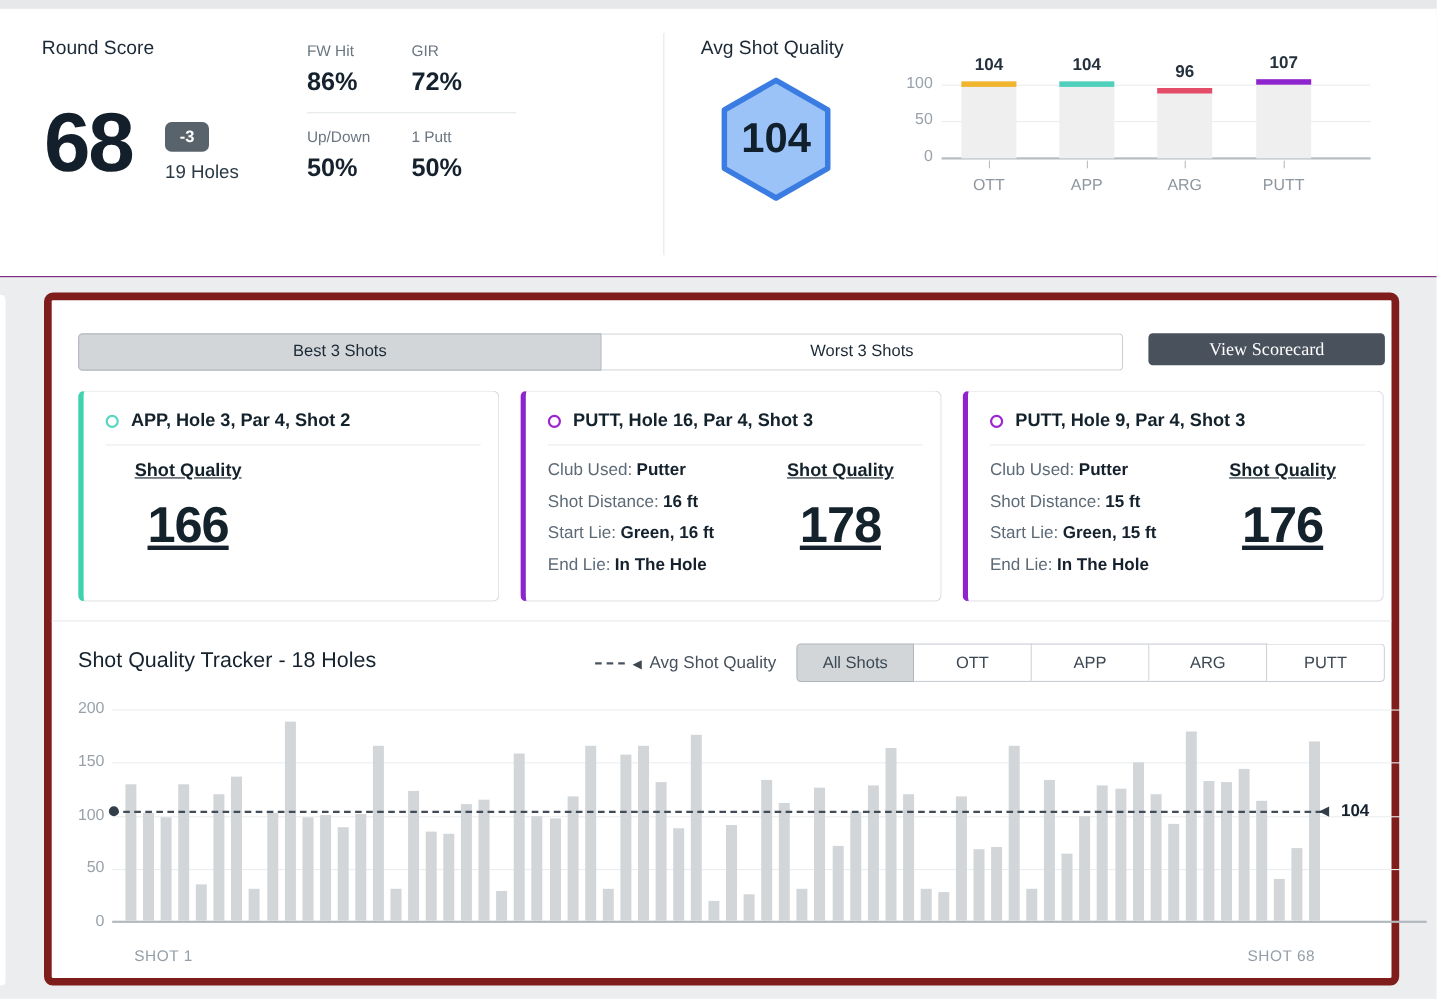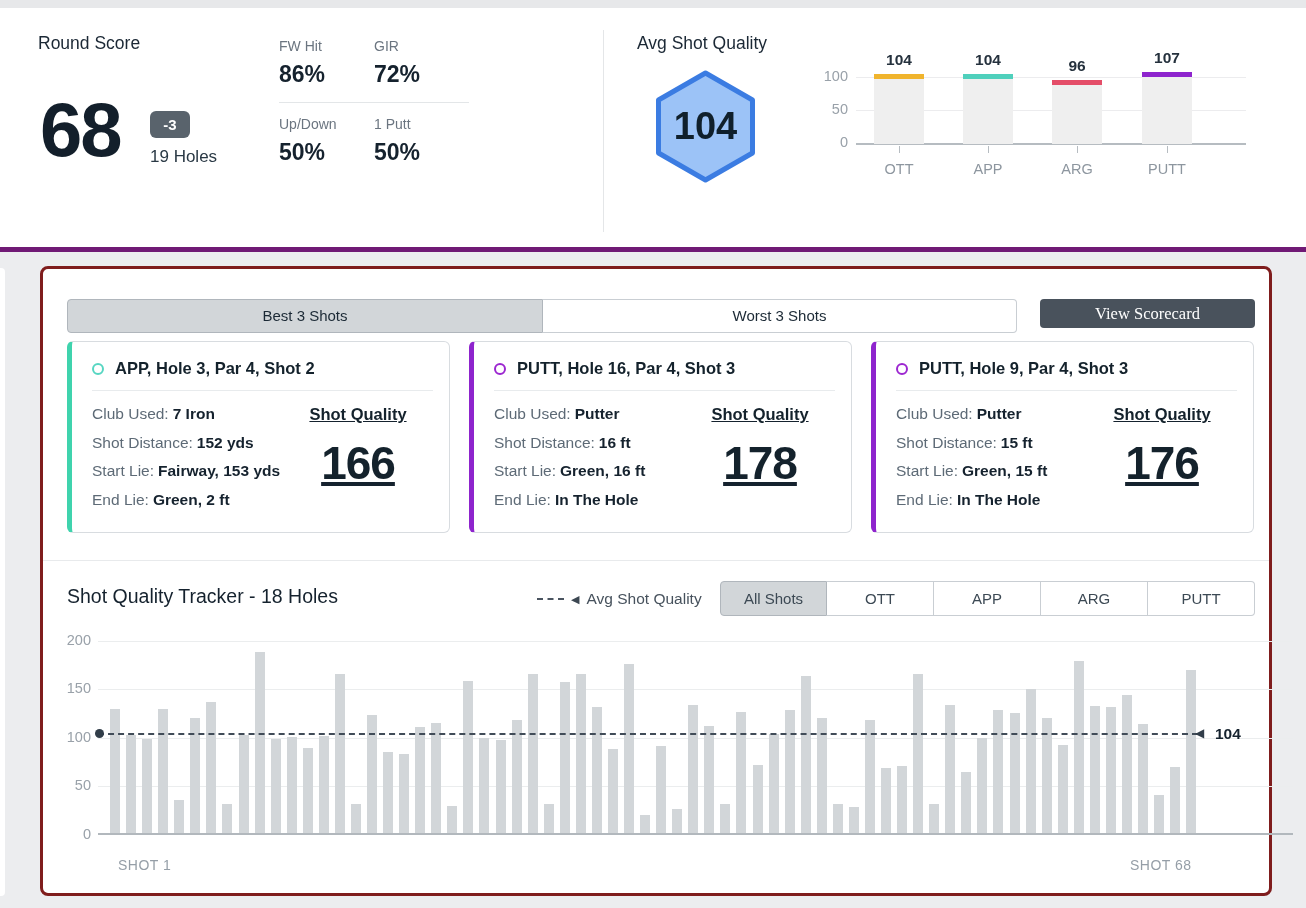--- a/index.html
+++ b/index.html
@@ -8,21 +8,21 @@
     position: relative;
     background: #ecedef;
     font-family: "Liberation Sans", sans-serif;
     color: #15222e;
     overflow: hidden;
   }
   .abs { position: absolute; }
 
   
   .top-strip { position:absolute; left:0; top:0; width:1306px; height:8px; background:#e7e8ea; }
-  .top-band { position:absolute; left:0; top:8px; width:1306px; height:244px; background:#ffffff; border-bottom:5px solid #701a75; }
+  .top-band { position:absolute; left:0; top:8px; width:1306px; height:244px; background:#ffffff; border-bottom:1px solid #701a75; }
   .section-title { font-size:17.5px; color:#1b2835; }
   .score-big { position:absolute; left:40px; top:84px; font-size:76px; font-weight:700; letter-spacing:-2px; line-height:1; color:#131f2b; }
   .score-side { position:absolute; left:150px; top:103px; }
   .to-par-badge { display:inline-block; min-width:40px; height:27px; line-height:27px; text-align:center; background:#59636c; color:#fff; font-size:15px; font-weight:700; border-radius:6px; padding:0 8px; }
   .holes { margin-top:9px; font-size:17px; color:#2a3945; }
 
   .stats-grid { position:absolute; left:279px; top:30px; display:grid; grid-template-columns:95px 95px; }
   .stat-cell { padding-bottom:14px; }
   .stat-cell.row1 { border-bottom:1px solid #e3e6e8; margin-bottom:13px; }
   .stat-label { font-size:14px; color:#6b7580; }
@@ -40,29 +40,29 @@
   .mini-axis { position:absolute; left:56px; top:107px; width:390px; height:2px; background:#b6bcc1; }
   .mini-ylabel { position:absolute; left:0; width:48px; text-align:right; font-size:14.5px; color:#99a1a9; }
   .mini-bar { position:absolute; bottom:52px; width:50px; background:#efefef; }
   .mini-cap { width:100%; height:5px; }
   .mini-val { position:absolute; width:70px; text-align:center; font-size:15.5px; font-weight:700; color:#25313d; }
   .mini-tick { position:absolute; top:110px; width:1px; height:7px; background:#b6bcc1; }
   .mini-cat { position:absolute; top:125px; width:70px; text-align:center; font-size:14.5px; color:#8d969f; }
 
   
   .left-sliver { position:absolute; left:0; top:268px; width:5px; height:628px; background:#ffffff; border-radius:0 4px 4px 0; }
-  .main-card { position:absolute; left:40px; top:266px; width:1232px; height:630px; background:#ffffff; border:3px solid #7f1d1d; border-radius:8px; }
+  .main-card { position:absolute; left:40px; top:266px; width:1232px; height:630px; background:#ffffff; border:7px solid #7f1d1d; border-radius:8px; }
 
   .seg-tab { position:absolute; top:30px; height:34px; line-height:32px; text-align:center; font-size:15px; color:#1b2935; background:#ffffff; border:1px solid #c9ced3; cursor:pointer; }
   .seg-tab.left { left:24px; width:476px; border-radius:4px 0 0 4px; }
   .seg-tab.right { left:500px; width:474px; border-radius:0 4px 4px 0; border-left:none; }
   .seg-tab.selected { background:#d2d6d9; border-color:#b0b6bc; }
   .scorecard-btn { position:absolute; left:997px; top:30px; width:215px; height:29px; background:#49525c; color:#ffffff; font-size:16.5px; border:none; border-radius:4px; cursor:pointer; font-family:Liberation Serif, serif; }
 
-  .cards-row { position:absolute; left:24px; top:72px; width:1187px; height:192px; display:flex; gap:19px; }
+  .cards-row { position:absolute; left:24px; top:82px; width:1187px; height:192px; display:flex; gap:19px; }
   .shot-card { flex:1; border:1px solid #d8dce0; border-left:5px solid #888; border-radius:6px; position:relative; padding:0 16px 0 20px; background:#fff; }
   .shot-head { display:flex; align-items:center; gap:11px; margin-top:17px; }
   .shot-icon { width:12px; height:12px; border-radius:50%; border:2.5px solid #57d6c2; }
   .shot-title { font-size:16.5px; font-weight:700; color:#14222c; }
   .shot-divider { height:1px; background:#e8ebed; margin-top:12px; }
   .shot-body { display:flex; margin-top:9px; }
   .shot-details { flex:1; }
   .detail-row { font-size:15.5px; line-height:28.5px; color:#5d6a76; white-space:nowrap; }
   .dvalue { font-weight:700; color:#15222e; margin-left:4px; }
   .shot-quality { width:150px; display:flex; flex-direction:column; align-items:center;text-decoration:underline; }
@@ -180,26 +180,20 @@
   <button class="scorecard-btn">View Scorecard</button>
 
   <div class="cards-row">
     <article class="shot-card" style="border-left-color: rgb(63, 211, 173);">
       <div class="shot-head">
         <span class="shot-icon" style="border-color: rgb(87, 214, 194);"></span>
         <span class="shot-title">APP, Hole 3, Par 4, Shot 2</span>
       </div>
       <div class="shot-divider"></div>
       <div class="shot-body">
-        <div class="shot-details">
-          <div class="detail-row"><span>Club Used:</span><span class="dvalue">7 Iron</span></div>
-          <div class="detail-row"><span>Shot Distance:</span><span class="dvalue">152 yds</span></div>
-          <div class="detail-row"><span>Start Lie:</span><span class="dvalue">Fairway, 153 yds</span></div>
-          <div class="detail-row"><span>End Lie:</span><span class="dvalue">Green, 2 ft</span></div>
-        </div>
         <div class="shot-quality">
           <div class="q-label">Shot Quality</div>
           <div class="q-value">166</div>
         </div>
       </div>
     </article>
 
     <article class="shot-card" style="border-left-color: rgb(142, 36, 205);">
       <div class="shot-head">
         <span class="shot-icon" style="border-color: rgb(156, 39, 208);"></span>

